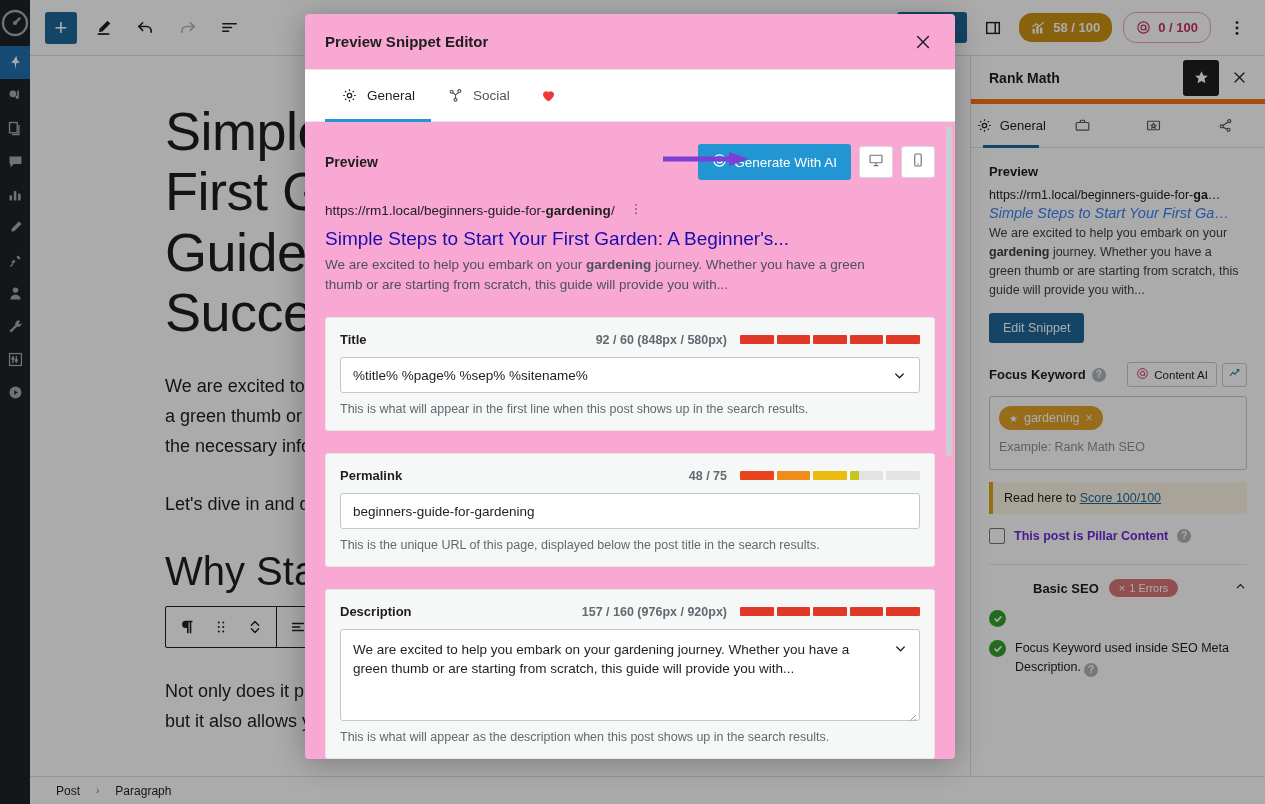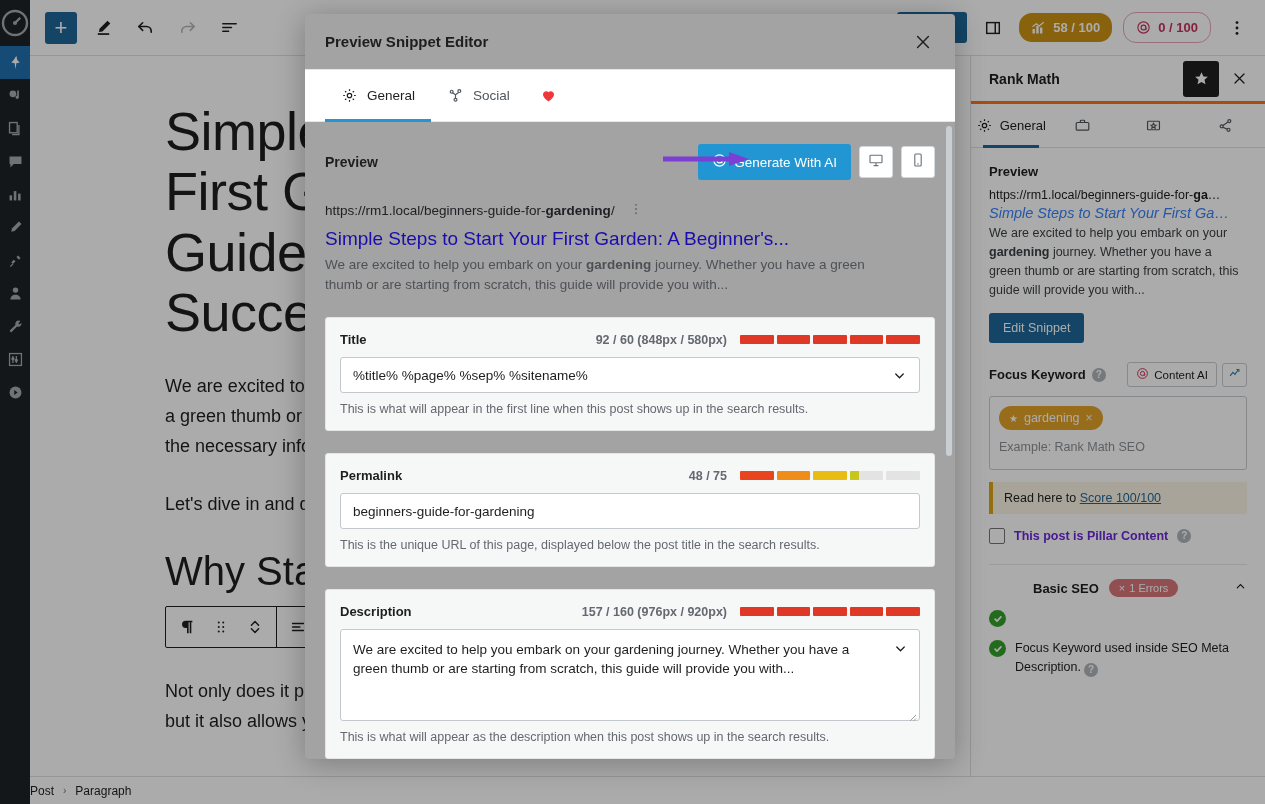--- a/index.html
+++ b/index.html
@@ -102,34 +102,34 @@
   .blk-btn {
     width: 34px; height: 40px; display: flex; align-items: center;
     justify-content: center; color: #1e1e1e;
   }
   .blk-btn svg { width: 18px; height: 18px; display: block; }
 
   
   .bottombar {
     position: absolute; left: 30px; bottom: 0; right: 0; height: 28px;
     background: #fff; border-top: 1px solid #e0e0e0;
-    display: flex; align-items: center; gap: 9px; 
+    display: flex; align-items: center; gap: 16px; padding-left: 26px;
     font-size: 12px; color: #1e1e1e; z-index: 6;
   }
   .bottombar .sep { color: #757575; font-size: 10px; }
 
   
   .rm-sidebar {
     position: absolute; right: 0; top: 56px; width: 295px; bottom: 28px;
     background: #fff; border-left: 1px solid #e0e0e0;
     z-index: 7; overflow: hidden; display: flex; flex-direction: column;
   }
   .rm-head {
     display: flex; align-items: center; height: 48px;
-    padding: 0 10px 0 18px; border-bottom: 3px solid #f97316;
+    padding: 0 10px 0 18px; border-bottom: 5px solid #f97316;
   }
   .rm-title { font-size: 14px; font-weight: 700; color: #1e1e1e; }
   .rm-star {
     margin-left: auto; width: 36px; height: 36px; background: #1e1e1e;
     border-radius: 3px; display: flex; align-items: center;
     justify-content: center; color: #fff;
   }
   .rm-star svg { width: 17px; height: 17px; }
   .rm-close {
     width: 32px; height: 32px; display: flex; align-items: center;
@@ -241,21 +241,21 @@
   }
   .ok-dot svg { width: 10px; height: 10px; }
   .rm-check-text {
     font-size: 12.5px; line-height: 19px; color: #1e1e1e;
   }
   .rm-check-text .help-dot { display: inline-flex; vertical-align: -2px; margin-left: 3px; }
 
   
   .modal {
     position: absolute; left: 305px; top: 14px; width: 650px; height: 745px;
-    background: #a3a3a3; border-radius: 4px; z-index: 50;
+    background: #f9a8d4; border-radius: 4px; z-index: 50;
     box-shadow: 0 4px 30px rgba(0,0,0,0.28);
     display: flex; flex-direction: column; overflow: hidden;
   }
   .modal-head {
     height: 56px; display: flex; align-items: center;
     padding: 0 14px 0 20px; border-bottom: 1px solid #e6e6e6; flex-shrink: 0;
   }
   .modal-title { font-size: 15px; font-weight: 700; color: #1e1e1e; }
   .modal-x {
     margin-left: auto; width: 36px; height: 36px; display: flex;

